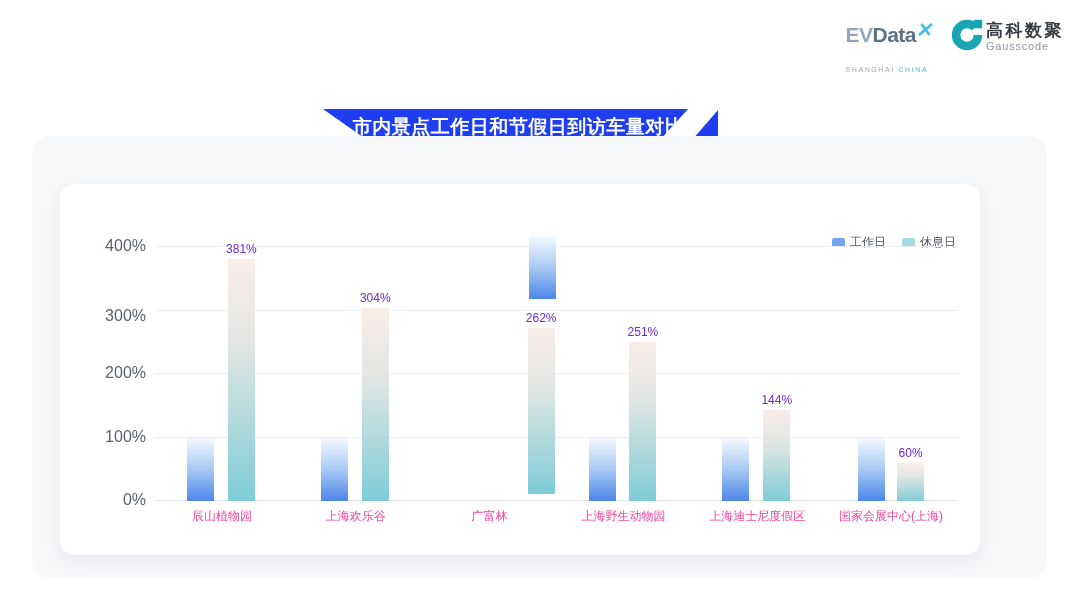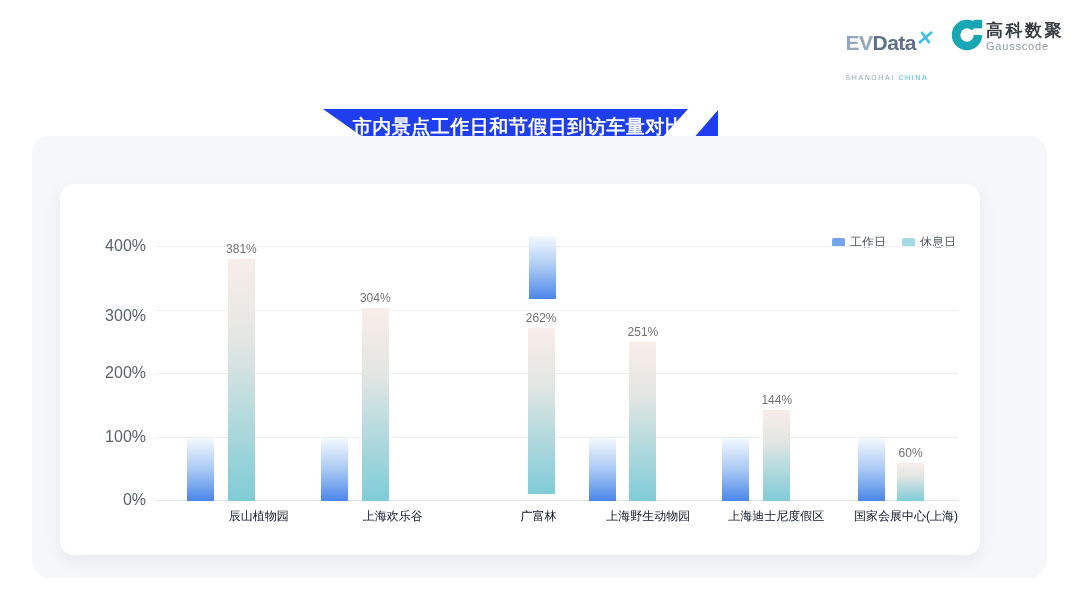--- a/index.html
+++ b/index.html
@@ -2,21 +2,21 @@
 <html><head>
 <meta charset="utf-8">
 <style>
   html,body{margin:0;padding:0;}
   body{
     width:1080px;height:608px;position:relative;overflow:hidden;
     background:#ffffff;font-family:"Liberation Sans","DejaVu Sans",sans-serif;
   }
   
   .brandbar{position:absolute;top:16px;right:16px;display:flex;align-items:flex-start;gap:15px;}
-  .evdata{display:flex;flex-direction:column;margin-top:16px;gap:18px;}
+  .evdata{display:flex;flex-direction:column;margin-top:8px;gap:18px;}
   .evdata-row{display:flex;align-items:flex-start;}
   .evdata-text{font-size:21px;font-weight:bold;letter-spacing:-0.5px;line-height:1;}
   .ev{color:#93a6bb;} .dataTxt{color:#5e7186;}
   .evdata-mark{margin-left:2px;margin-top:-2px;}
   .evdata-sub{font-size:7px;letter-spacing:1.6px;color:#9aa5b1;margin-top:3px;}
   .evdata-sub .cnblue{color:#41b9e6;}
   .gauss{display:flex;align-items:center;}
   .gauss-txt{display:flex;flex-direction:column;line-height:1.15;}
   .gauss-cn{font-size:17px;font-weight:bold;color:#383d42;letter-spacing:2.5px;}
   .gauss-en{font-size:11px;color:#8f969c;letter-spacing:0.8px;}
@@ -40,23 +40,23 @@
   
   .chart-body{position:absolute;left:20px;top:45px;right:22px;bottom:28px;}
   .plot-grid{position:absolute;left:75px;right:0;top:0;bottom:26px;}
   .gridline{position:absolute;left:0;right:0;height:1px;background:#eeeef2;}
   .gridline.baseline{background:#dfe2e7;}
   .y-label{position:absolute;left:0;width:66px;text-align:right;font-size:16px;color:#5c626b;}
   .bar-group{position:absolute;bottom:0;top:0;display:flex;align-items:flex-end;
     justify-content:center;gap:12px;}
   .bar-col{display:flex;flex-direction:column;align-items:center;justify-content:flex-end;}
   .bar{width:27px;}
-  .bar-label{font-size:12px;color:#737373;margin-bottom:3px;white-space:nowrap;}
-  .x-label{position:absolute;bottom:-24px;left:0;right:0;text-align:right;font-size:12px;
-    color:#0f172a;white-space:nowrap;}
+  .bar-label{font-size:12px;color:#6d28d9;margin-bottom:3px;white-space:nowrap;}
+  .x-label{position:absolute;bottom:-24px;left:0;right:0;text-align:center;font-size:12px;
+    color:#ec4899;white-space:nowrap;}
 </style>
 </head>
 <body>
 
 <div class="brandbar">
   <div class="evdata">
     <div class="evdata-row">
       <span class="evdata-text"><span class="ev">EV</span><span class="dataTxt">Data</span></span>
       <span class="evdata-mark">
         <svg width="15" height="13" viewBox="0 0 15 13">

